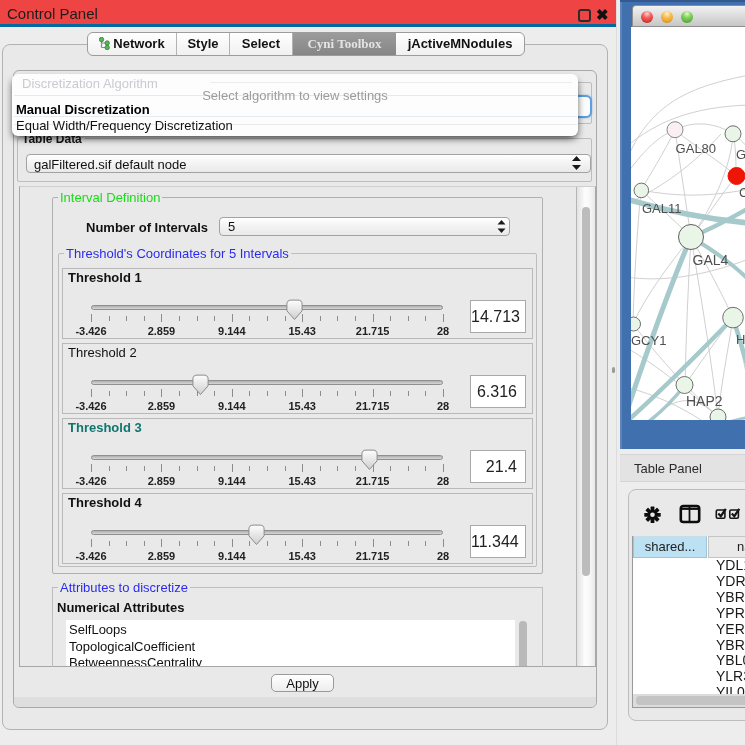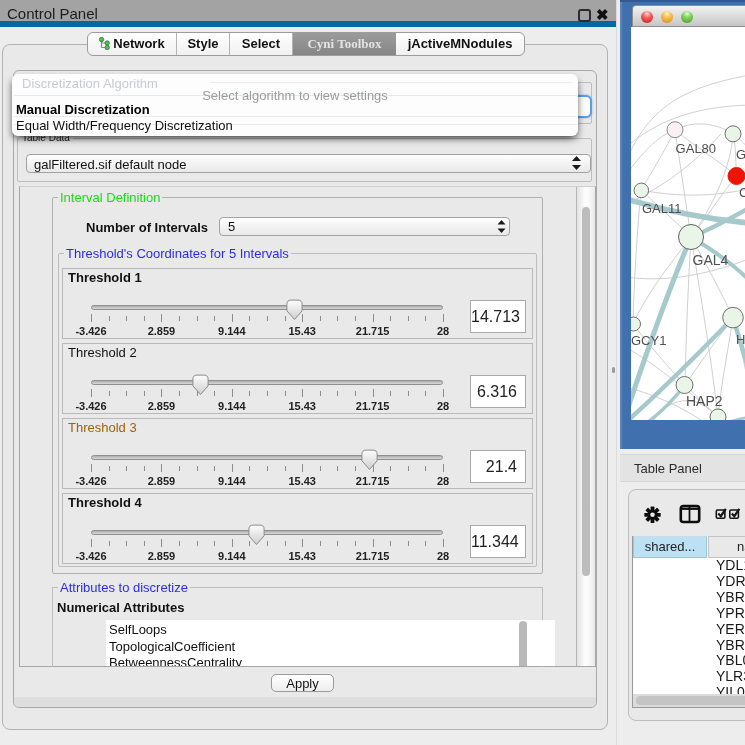--- a/index.html
+++ b/index.html
@@ -5,38 +5,38 @@
 * { margin:0; padding:0; box-sizing:border-box; }
 html,body { width:745px; height:745px; }
 body { position:relative; overflow:hidden; background:#ededed; font-family:"Liberation Sans",sans-serif; }
 .abs { position:absolute; }
 </style>
 </head>
 <body>
 
 <div class="abs" style="left:0;top:0;width:617px;height:745px;background:#ededed;">
 
-  <div class="abs" style="left:0;top:0;width:617px;height:27px;background:#a3a3a3;border-bottom:6px solid #0369a1;text-align:center;">
+  <div class="abs" style="left:0;top:0;width:617px;height:27px;background:#ef4444;border-bottom:3px solid #0369a1;text-align:center;">
     <div class="abs" style="left:7px;top:5px;font-size:15px;color:#1c1c1c;">Control Panel</div>
     <div class="abs" style="left:578px;top:9px;width:13px;height:13px;border:2px solid #2b2b2b;border-radius:3px;"></div>
     <div class="abs" style="left:596px;top:6px;font-size:15px;font-weight:bold;color:#111;">✖</div>
   </div>
 
   <div class="abs" style="left:2px;top:44px;width:606px;height:686px;background:#e9e9e9;border:1px solid #b2b2b2;border-radius:8px;"></div>
 
   <div class="abs" style="left:13px;top:70px;width:584px;height:638px;background:#e9e9e9;border:1px solid #a9a9a9;border-radius:6px;"></div>
 
   <div class="abs" style="left:14px;top:697px;width:582px;height:10px;background:#dedede;border-radius:0 0 6px 6px;"></div>
 
   <div class="abs" style="left:17px;top:82px;width:575px;height:42px;border:1px solid #bdbdbd;border-radius:2px;"></div>
 
   <div class="abs" style="left:558px;top:95px;width:34px;height:23px;background:#fdfdfd;border:2.5px solid #5b9fe0;border-radius:6px;box-shadow:0 0 2px rgba(90,150,220,0.7);"></div>
 
   <div class="abs" style="left:17px;top:138px;width:575px;height:44px;border:1px solid #bdbdbd;border-radius:2px;"></div>
-  <div class="abs" style="left:19px;top:132px;background:#e9e9e9;padding:0 3px;font-size:10px;font-weight:normal;color:#1a1a1a;">Table Data</div>
+  <div class="abs" style="left:19px;top:132px;background:#e9e9e9;padding:0 3px;font-size:12px;font-weight:bold;color:#1a1a1a;">Table Data</div>
 
   <div class="abs" style="left:26px;top:154px;width:565px;height:19px;background:linear-gradient(#ffffff,#f4f4f4 45%,#e9e9e9);border:1px solid #a2a2a2;border-radius:4px;"></div>
   <div class="abs" style="left:34px;top:157px;font-size:13px;color:#111;">galFiltered.sif default node</div>
   <svg class="abs" style="left:571px;top:156px;" width="11" height="14" viewBox="0 0 11 14">
       <path d="M5.5 0 L10 5 L1 5 Z" fill="#1a1a1a"></path>
       <path d="M5.5 14 L10 9 L1 9 Z" fill="#1a1a1a"></path>
     </svg>
 
   <div class="abs" style="left:19px;top:186px;width:577px;height:481px;background:#e9e9e9;border:1px solid #a6a6a6;border-top-color:#cfcfcf;"></div>
 
@@ -131,21 +131,21 @@
       <defs>
         <linearGradient id="g343" x1="0" y1="0" x2="0" y2="1">
           <stop offset="0" stop-color="#fdfdfd"></stop>
           <stop offset="1" stop-color="#cfcfcf"></stop>
         </linearGradient>
       </defs>
       <path d="M 0.9 5.2 Q 0.9 1.1 5 1.1 L 12 1.1 Q 16.1 1.1 16.1 5.2 L 16.1 11.8 L 8.5 20.5 L 0.9 11.8 Z" fill="url(#g343)" stroke="#8a8a8a" stroke-width="1"></path>
     </svg>
     <div class="abs" style="left:470px;top:375px;width:56px;height:33px;background:#fff;border:1px solid #a9a9a9;text-align:right;font-size:16px;color:#222;line-height:31px;padding-right:8px;">6.316</div>
   <div class="abs" style="left:62px;top:418px;width:471px;height:71px;border:1px solid #b9b9b9;background:#e9e9e9;"></div>
-    <div class="abs" style="left:68px;top:420px;font-size:13px;font-weight:normal;color:#a16207;">Threshold 3</div>
+    <div class="abs" style="left:68px;top:420px;font-size:13px;font-weight:bold;color:#0f766e;">Threshold 3</div>
     <div class="abs" style="left:91px;top:455px;width:352px;height:5px;background:linear-gradient(#aeaeae,#d8d8d8);border:1px solid #8f8f8f;border-radius:3px;"></div>
     <div class="abs" style="left:91.0px;top:464px;width:1px;height:8px;background:#8c8c8c;"></div>
     <div class="abs" style="left:108.6px;top:466px;width:1px;height:5px;background:#8c8c8c;"></div>
     <div class="abs" style="left:126.2px;top:466px;width:1px;height:5px;background:#8c8c8c;"></div>
     <div class="abs" style="left:143.8px;top:466px;width:1px;height:5px;background:#8c8c8c;"></div>
     <div class="abs" style="left:161.4px;top:464px;width:1px;height:8px;background:#8c8c8c;"></div>
     <div class="abs" style="left:179.0px;top:466px;width:1px;height:5px;background:#8c8c8c;"></div>
     <div class="abs" style="left:196.6px;top:466px;width:1px;height:5px;background:#8c8c8c;"></div>
     <div class="abs" style="left:214.2px;top:466px;width:1px;height:5px;background:#8c8c8c;"></div>
     <div class="abs" style="left:231.8px;top:464px;width:1px;height:8px;background:#8c8c8c;"></div>
@@ -214,21 +214,21 @@
           <stop offset="1" stop-color="#cfcfcf"></stop>
         </linearGradient>
       </defs>
       <path d="M 0.9 5.2 Q 0.9 1.1 5 1.1 L 12 1.1 Q 16.1 1.1 16.1 5.2 L 16.1 11.8 L 8.5 20.5 L 0.9 11.8 Z" fill="url(#g493)" stroke="#8a8a8a" stroke-width="1"></path>
     </svg>
     <div class="abs" style="left:470px;top:525px;width:56px;height:33px;background:#fff;border:1px solid #a9a9a9;text-align:right;font-size:16px;color:#222;line-height:31px;padding-right:8px;">11.344</div>
 
   <div class="abs" style="left:52px;top:587px;width:491px;height:85px;border:1px solid #bdbdbd;border-top:1px solid #bdbdbd;border-bottom:none;"></div>
   <div class="abs" style="left:58px;top:580px;background:#e9e9e9;padding:0 2px;font-size:13px;color:#2b2bf0;">Attributes to discretize</div>
   <div class="abs" style="left:57px;top:600px;font-size:13px;font-weight:bold;color:#111;">Numerical Attributes</div>
-  <div class="abs" style="left:66px;top:620px;width:449px;height:46px;background:#ffffff;overflow:hidden;margin-left:40px;">
+  <div class="abs" style="left:66px;top:620px;width:449px;height:46px;background:#ffffff;overflow:hidden;">
     <div style="font-size:13px;color:#111;padding:2px 0 0 3px;line-height:16.5px;">SelfLoops<br>TopologicalCoefficient<br>BetweennessCentrality</div>
   </div>
   <div class="abs" style="left:519px;top:621px;width:8px;height:45px;background:#b9b9b9;border-radius:4px 4px 0 0;"></div>
 
   <div class="abs" style="left:20px;top:667px;width:576px;height:30px;background:#e9e9e9;"></div>
 
   <div class="abs" style="left:271px;top:674px;width:63px;height:18px;background:linear-gradient(#ffffff,#ededed);border:1px solid #9a9a9a;border-radius:5px;text-align:center;font-size:13px;color:#111;line-height:17px;">Apply</div>
 
 
   <div class="abs" style="left:87px;top:32px;width:438px;height:24px;background:linear-gradient(#ffffff,#f0f0f0);border:1px solid #9c9c9c;border-radius:6px;overflow:hidden;display:flex;">

